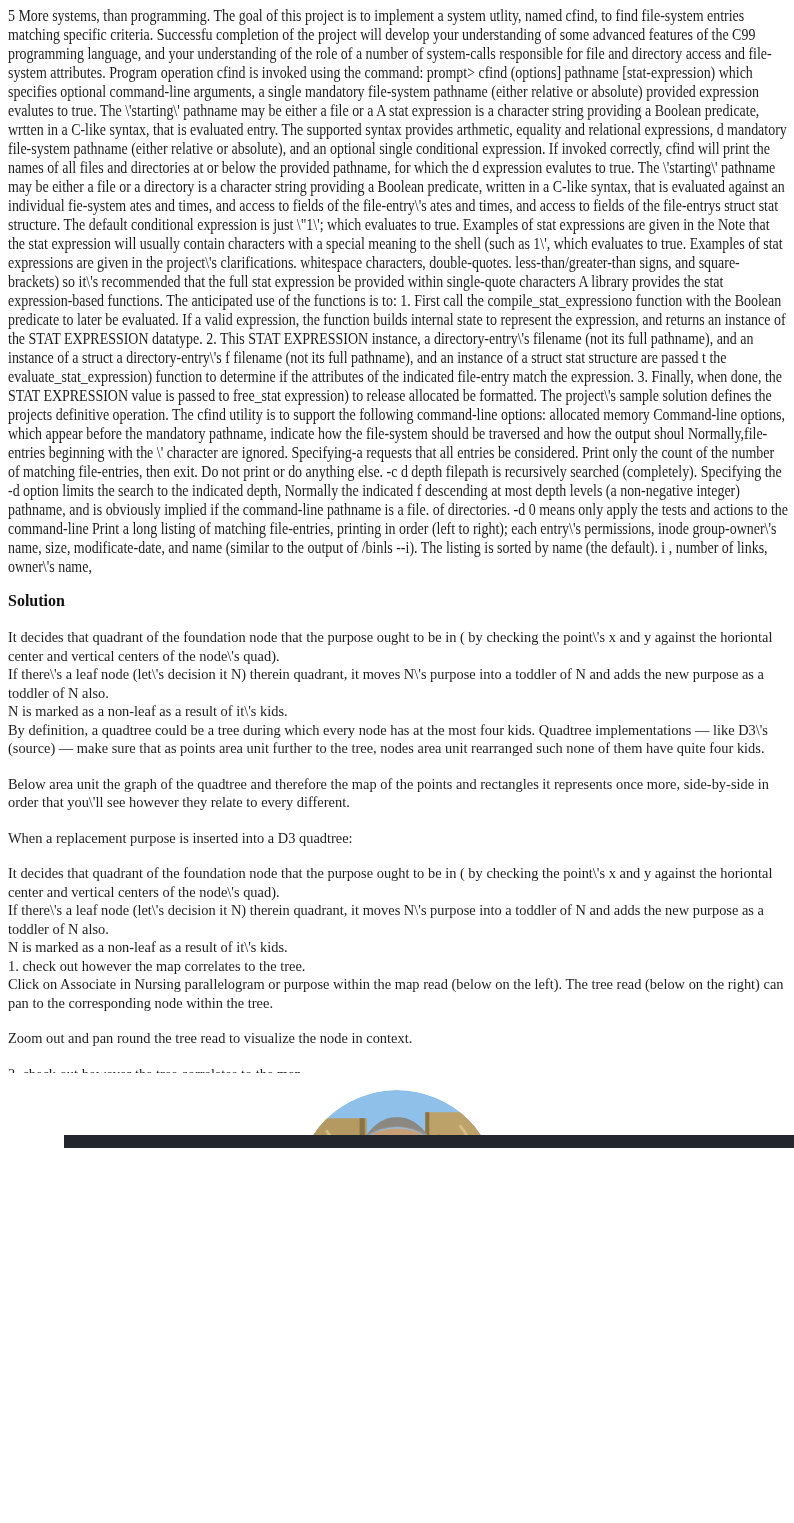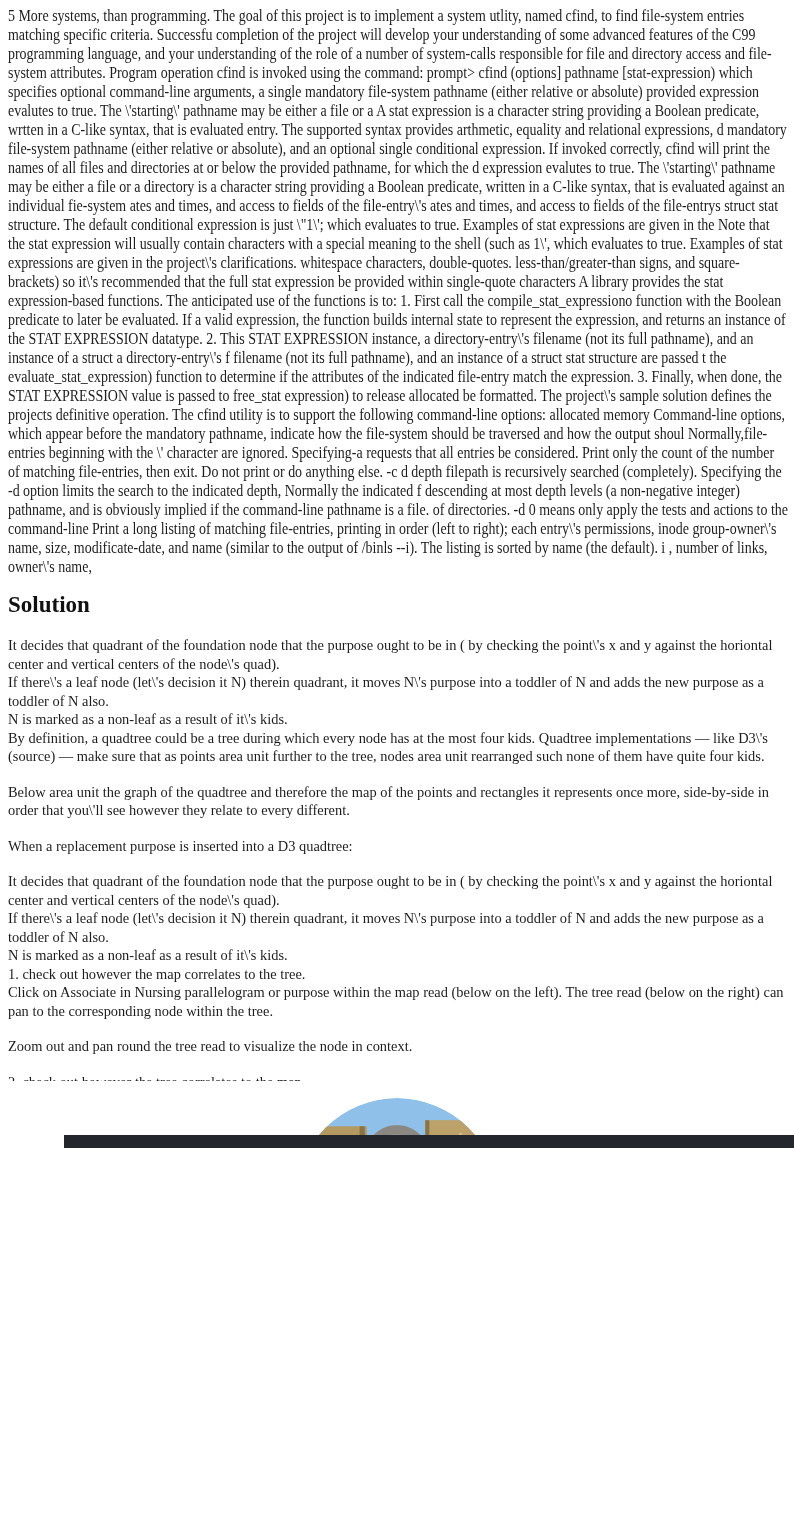--- a/index.html
+++ b/index.html
@@ -11,21 +11,21 @@
   }
   .intro {
     margin:6px 0 0 8px;
     width:895px;
     transform:scaleX(0.872); transform-origin:0 0;
     font-size:16px; line-height:19px;
     white-space:pre-line;
   }
   .sol-head {
     margin:16px 0 18px 8px;
-    font-size:23px; font-weight:bold; color:#111;
+    font-size:16px; font-weight:bold; color:#111;
     font-family:"Liberation Serif", serif;
   }
   .sol {
     margin-left:8px; width:838px;
     transform:scaleX(0.93); transform-origin:0 0;
   }
   .sol p {
     font-size:15.5px; line-height:18.5px;
     white-space:pre-line;
     margin:0 0 17px 0;

